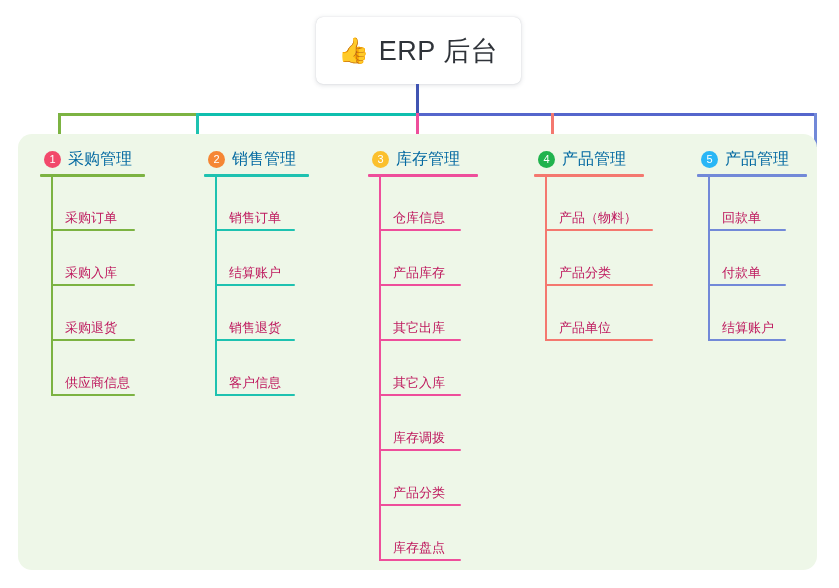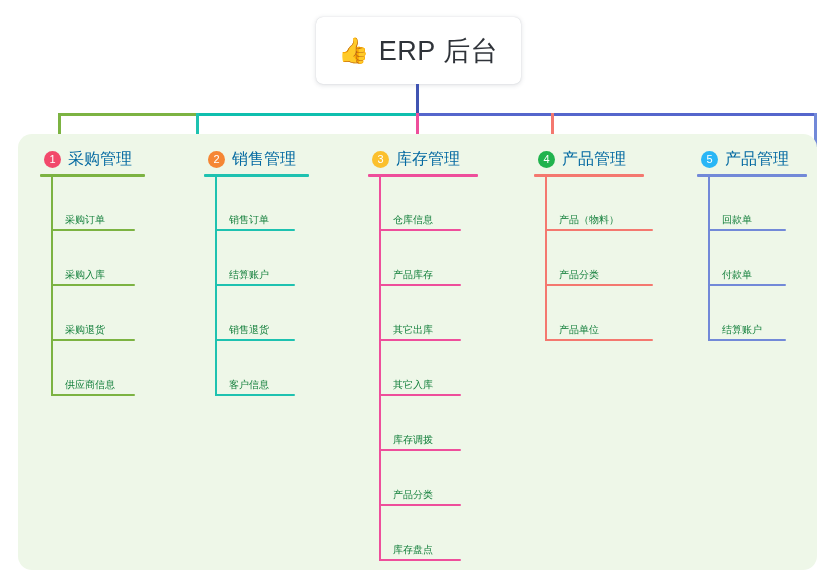--- a/index.html
+++ b/index.html
@@ -101,22 +101,22 @@
   .trunk {
     position: absolute;
     width: 2px;
   }
   .leaf {
     position: absolute;
     height: 0;
   }
   .leaf-label {
     position: absolute;
-    font-size: 10px;
-    color: #15803d;
+    font-size: 13px;
+    color: #be185d;
     white-space: nowrap;
     bottom: 4px;
     left: 14px;
   }
   .leaf-rule {
     position: absolute;
     height: 2px;
     left: 0;
     bottom: 0;
     border-radius: 1px;

